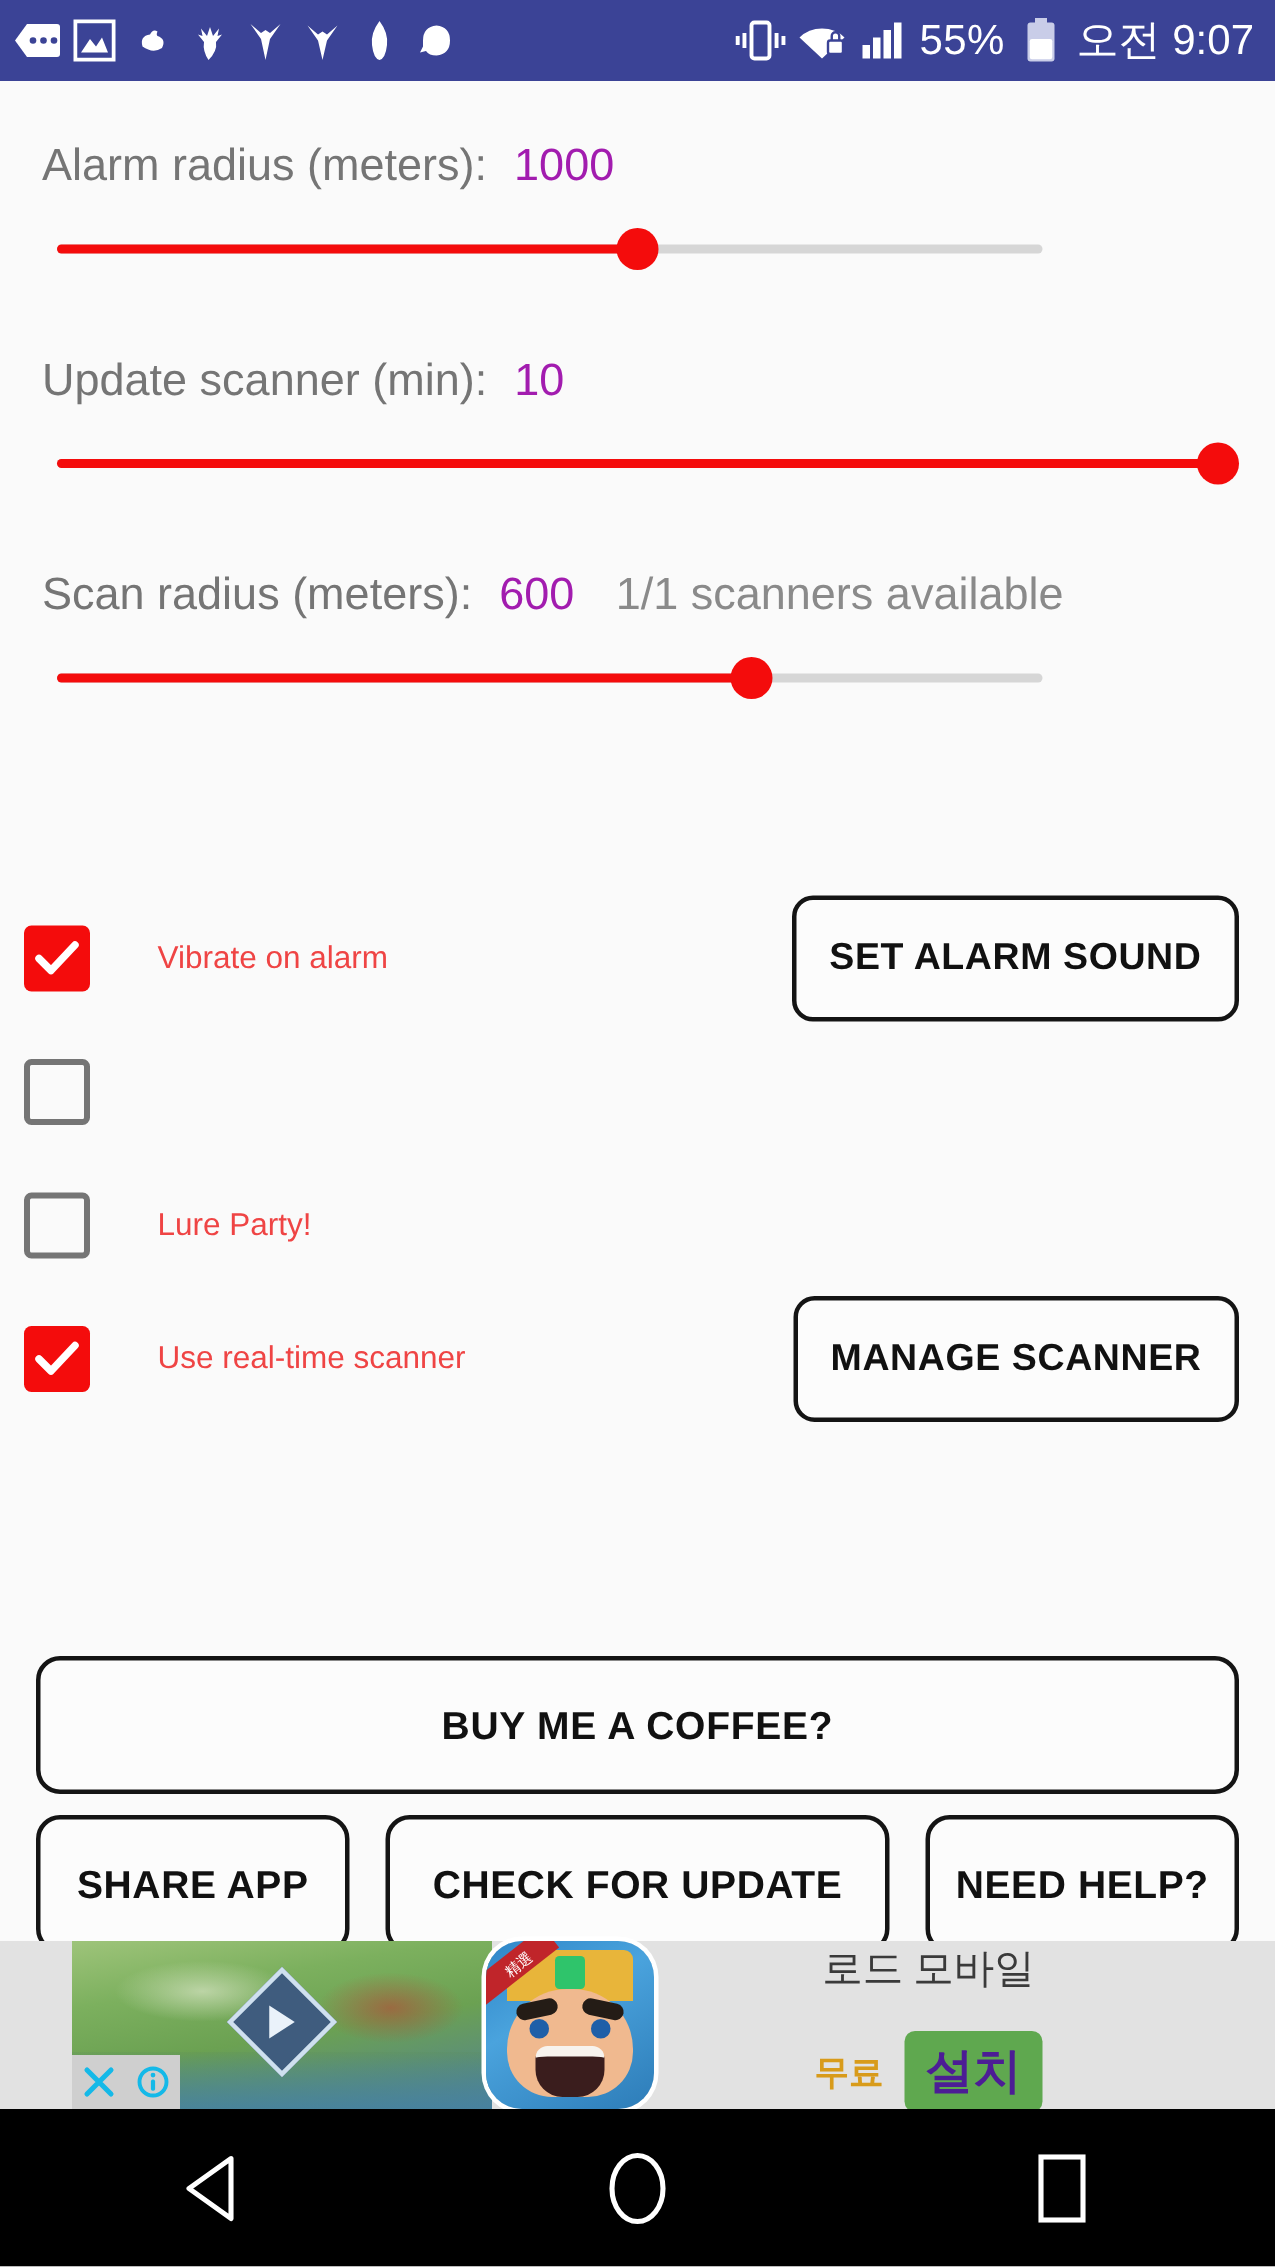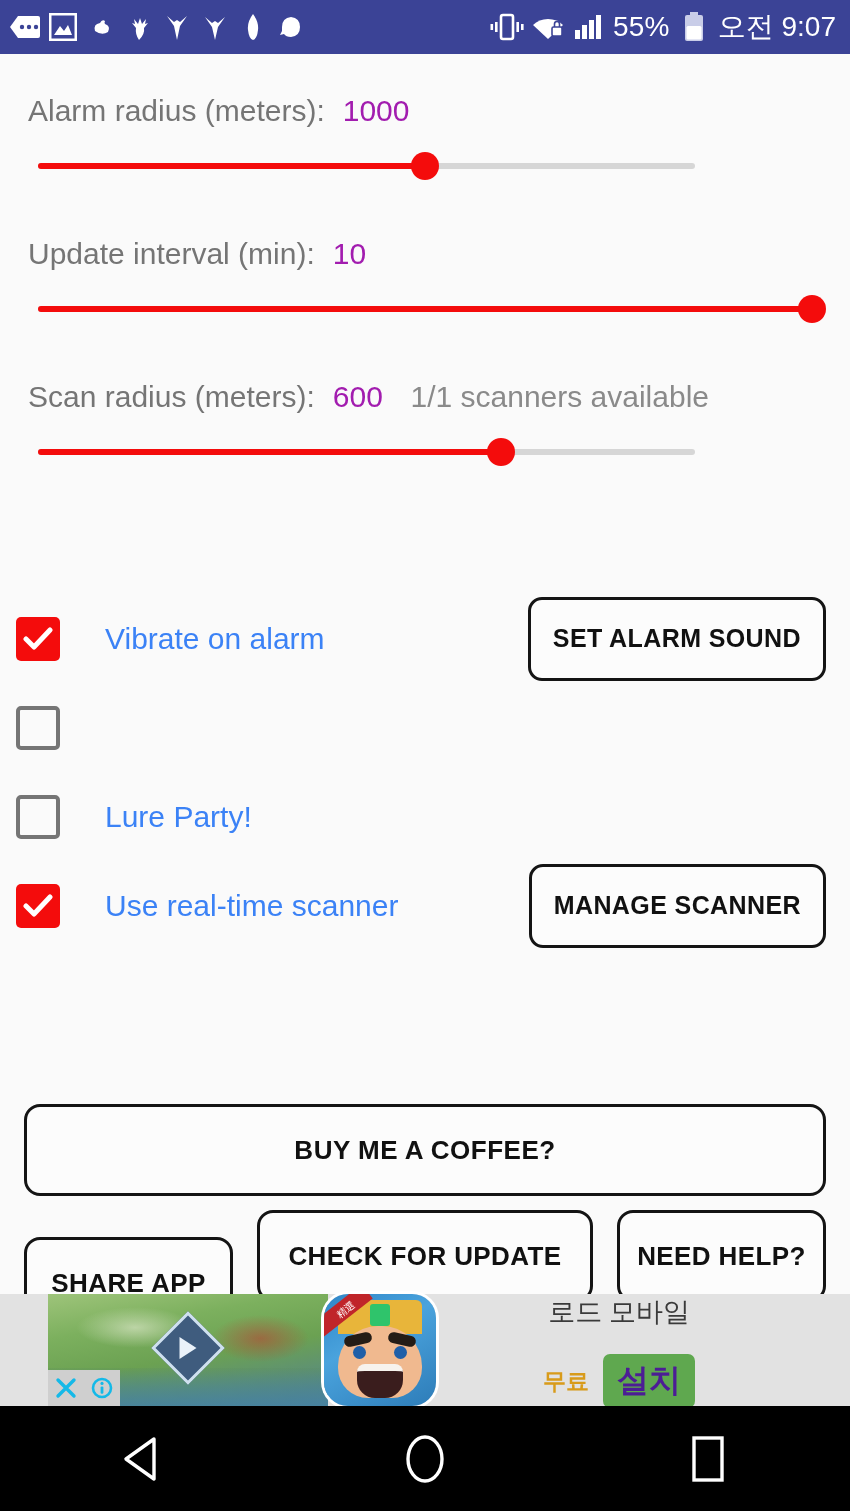--- a/index.html
+++ b/index.html
@@ -54,21 +54,21 @@
   
   .checks { position: absolute; left: 0; top: 540px; width: 850px; }
   .check-row { position: relative; display: flex; align-items: center; height: 89px; padding-left: 16px; }
   .cbox {
     width: 44px; height: 44px; border-radius: 5px; flex: none;
     display: inline-flex; align-items: center; justify-content: center;
   }
   .cbox.on { background: #f40c0c; border: none; }
   .cbox.off { background: transparent; border: 4px solid #757575; }
   .cbox svg { display: block; }
-  .check-label { font-size: 30px; color: #3b82f6; margin-left: 45px; white-space: nowrap; }
+  .check-label { font-size: 21px; color: #ef4444; margin-left: 45px; white-space: nowrap; }
 
   .side-btn {
     position: absolute; right: 24px; top: 50%; transform: translateY(-50%);
     border: 3px solid #141414; border-radius: 14px; background: #fcfcfc;
     height: 84px; display: flex; align-items: center; justify-content: center;
     padding: 0 22px; font-size: 25px; font-weight: 700; color: #111;
     letter-spacing: .4px; white-space: nowrap;
   }
 
   
@@ -78,21 +78,21 @@
     background: #fcfcfc; display: flex; align-items: center; justify-content: center;
     font-size: 26px; font-weight: 700; color: #111; letter-spacing: .5px;
   }
   .btn-row { display: flex; gap: 24px; margin-top: 14px; }
   .small-btn {
     height: 92px; border: 3px solid #141414; border-radius: 16px; background: #fcfcfc;
     display: flex; align-items: center; justify-content: center;
     font-size: 26px; font-weight: 700; color: #111; letter-spacing: .4px;
     padding: 0 16px; white-space: nowrap;
   }
-  .small-btn.b0 { flex: 0 0 209px; margin-top: 27px; }
+  .small-btn.b0 { flex: 0 0 209px; }
   .small-btn.b1 { flex: 0 0 336px; }
   .small-btn.b2 { flex: 0 0 209px; }
 
   
   .ad {
     position: absolute; left: 0; top: 1294px; width: 850px; height: 112px;
     background: #e2e2e2; display: flex; align-items: stretch;
   }
   .ad-img {
     position: relative; width: 280px; margin-left: 48px; overflow: hidden;
@@ -265,21 +265,21 @@
       </div>
       <div class="slider-track-wrap">
         <div class="track-bg"></div>
         <div class="track-fill" style="width: 387px;"></div>
         <div class="thumb" style="left: 425px;"></div>
       </div>
     </div>
 
     <div class="slider-block" style="top: 183px;">
       <div class="slider-label-row">
-        <span class="slider-label">Update interval (min):</span>
+        <span class="slider-label">Update scanner (min):</span>
         <span class="slider-value">10</span>
       </div>
       <div class="slider-track-wrap">
         <div class="track-bg"></div>
         <div class="track-fill" style="width: 774px;"></div>
         <div class="thumb" style="left: 812px;"></div>
       </div>
     </div>
 
     <div class="slider-block" style="top: 326px;">

